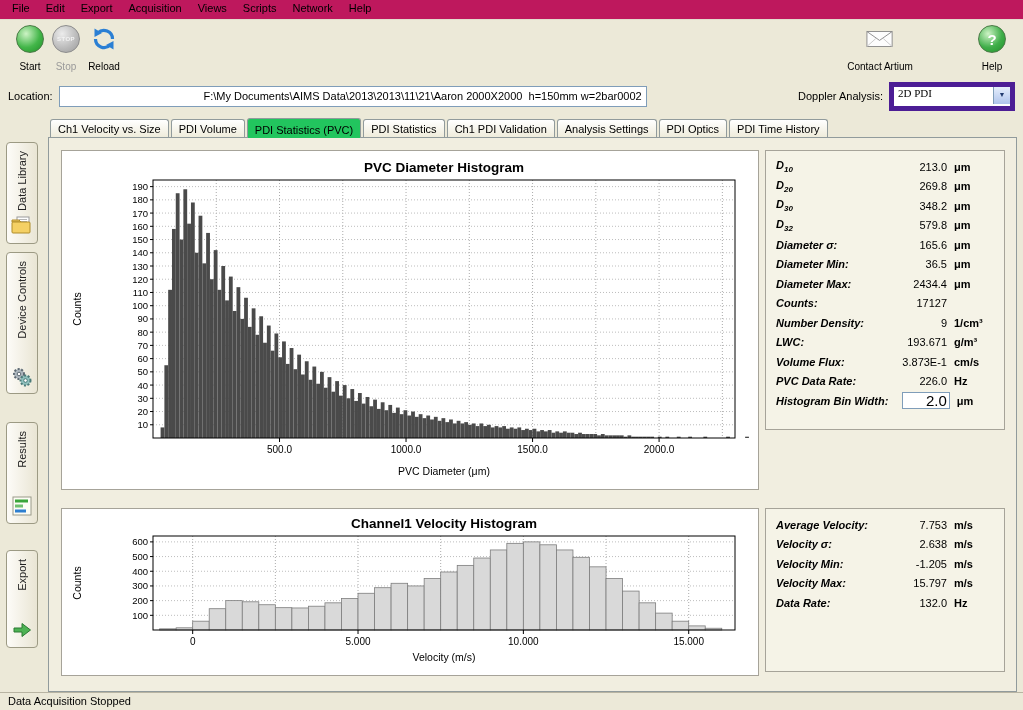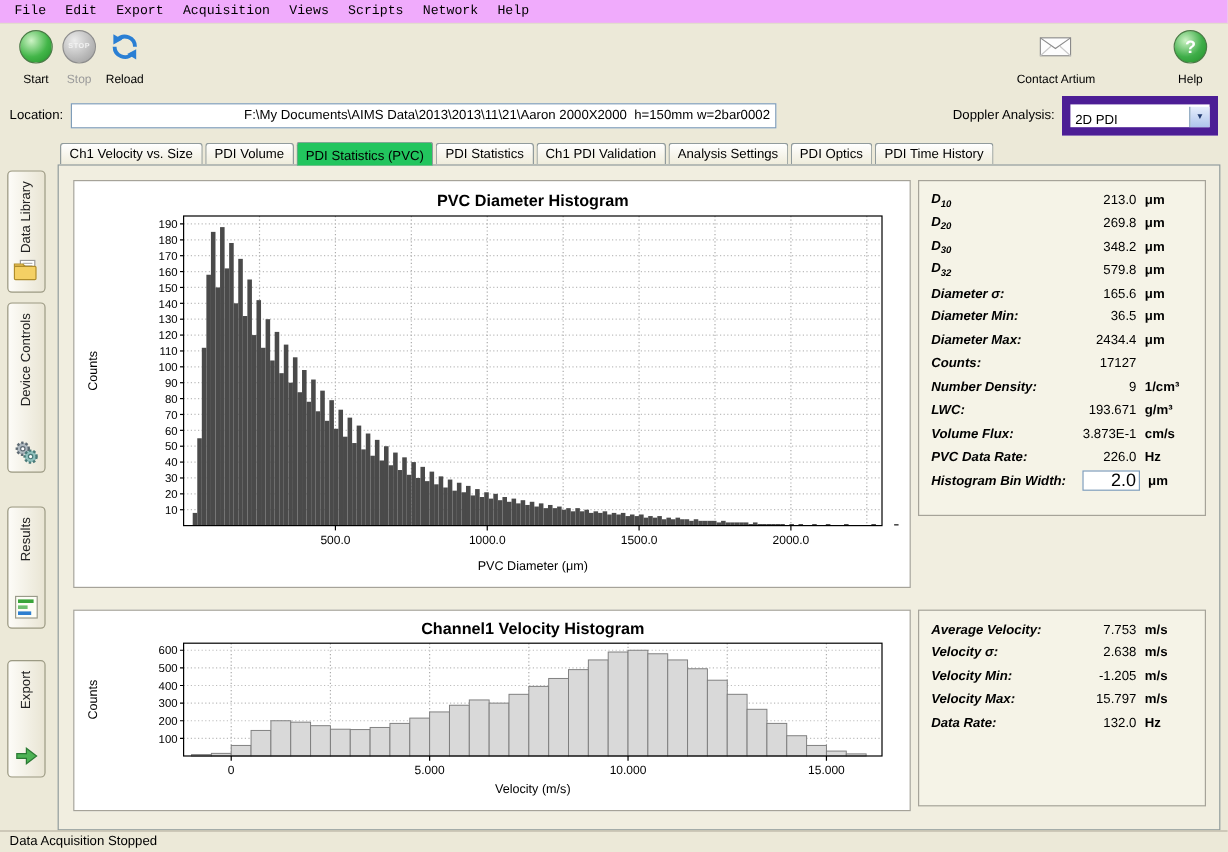--- a/index.html
+++ b/index.html
@@ -1,21 +1,21 @@
 <!DOCTYPE html>
 <html><head>
 <meta charset="utf-8">
 <style>
   html,body{margin:0;padding:0;width:1023px;height:710px;overflow:hidden;
     background:#ece9d8;font-family:"Liberation Sans",sans-serif;font-size:11px;color:#000;}
   svg text{font-family:"Liberation Sans",sans-serif;}
 
   
-  .menubar{position:absolute;top:0;left:0;right:0;height:19px;display:flex;align-items:center;
-    padding-left:4px;background:#f0abfc;border-bottom:1px solid #e2ddcd;font-family:Liberation Mono, monospace;}
+  .menubar{position:absolute;top:0;left:0;right:0;height:19px;display:flex;align-items:flex-start;
+    padding-left:4px;background:#be185d;border-bottom:1px solid #e2ddcd;}
   .menu-item{padding:2px 8px;cursor:default;}
 
   
   .toolbar{position:absolute;top:20px;left:0;right:0;height:62px;}
   .tool{position:absolute;top:4px;width:56px;text-align:center;cursor:default;}
   .ticon{width:28px;height:28px;margin:1px auto 0;display:flex;align-items:center;justify-content:center;}
   .tlabel{margin-top:8px;font-size:10px;}
   .tlabel.disabled{color:#9a9a9a;}
   .circle{width:26px;height:26px;border-radius:50%;display:flex;align-items:center;justify-content:center;}
   .start-circle{background:radial-gradient(circle at 35% 30%, #cdf3c5, #43b649 55%, #1f8f27);border:1px solid #4a7a46;}
@@ -23,21 +23,21 @@
     color:#f2f2f2;font-size:6px;font-weight:bold;letter-spacing:.5px;}
   .help-circle{background:radial-gradient(circle at 35% 30%, #cdf3c5, #3fae49 55%, #1f8f27);border:1px solid #4a7a46;
     color:#fff;font-weight:bold;font-size:15px;}
 
   
   .locrow{position:absolute;top:84px;left:0;right:0;height:24px;display:flex;align-items:center;
     padding:0 8px;gap:6px;}
   .locinput{width:578px;height:17px;border:1px solid #7f9db9;background:#fff;font-family:"Liberation Sans",sans-serif;
     font-size:11px;padding:1px 4px;text-align:right;}
   .doplabel{margin-left:auto;}
-  .dopselect{width:116px;height:19px;border:7px solid #4c1d95;background:#fff;display:flex;align-items:flex-end;}
+  .dopselect{width:116px;height:19px;border:5px solid #4c1d95;background:#fff;display:flex;align-items:flex-start;font-family:Liberation Serif, serif;}
   .dopselect .selval{flex:1;padding-left:4px;}
   .selbtn{width:16px;height:17px;background:linear-gradient(#e6eefc,#aec4ec);border-left:1px solid #7f9db9;
     font-size:7px;color:#203a6e;display:flex;align-items:center;justify-content:center;}
 
   
   .sidebar{position:absolute;left:0;top:112px;width:48px;bottom:18px;}
   .side-tab{position:absolute;left:6px;width:32px;border:1px solid #9c9a84;border-radius:4px;
     background:linear-gradient(to right,#fdfcf8,#e9e5d4);display:flex;flex-direction:column;
     align-items:center;justify-content:space-between;padding:8px 0 5px;box-sizing:border-box;cursor:default;}
   .side-label{writing-mode:vertical-rl;transform:rotate(180deg);font-size:11px;color:#222;}

